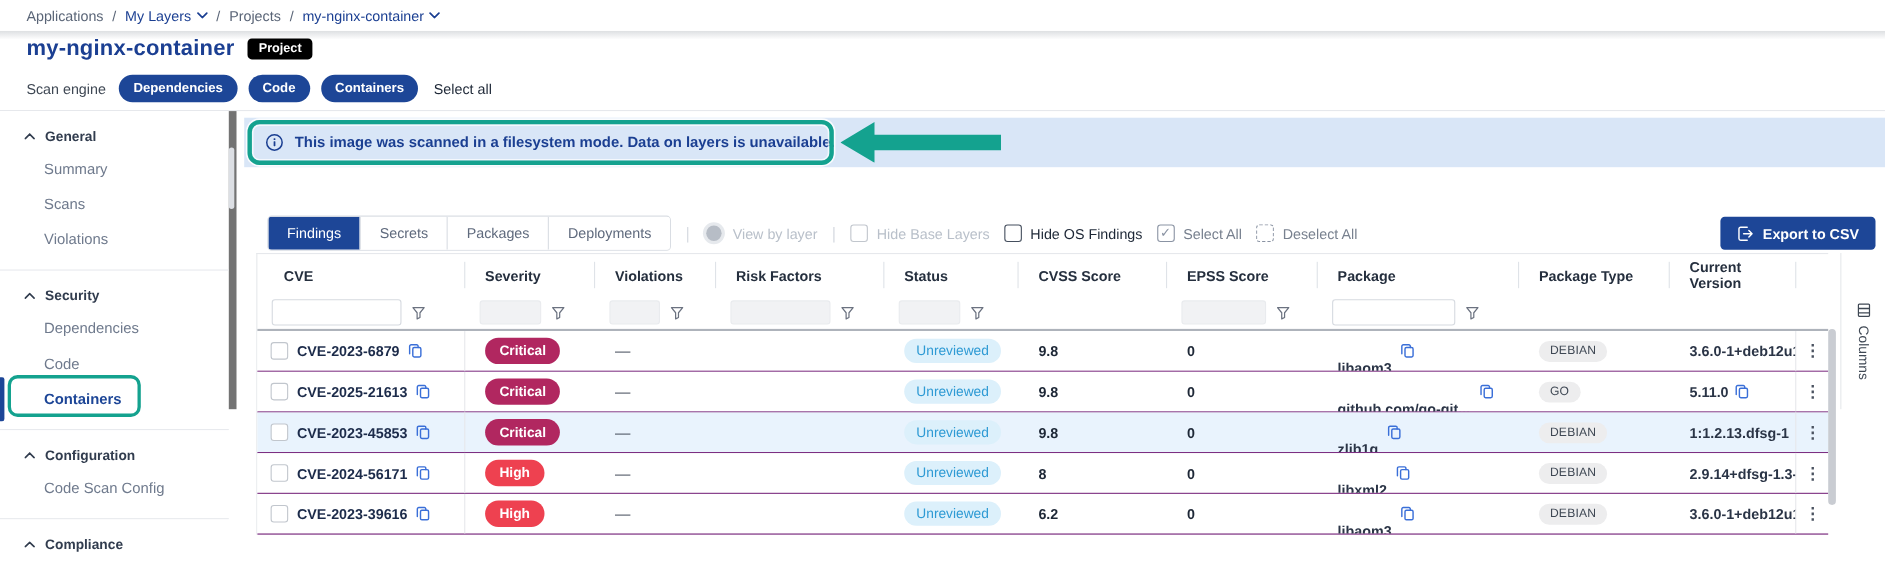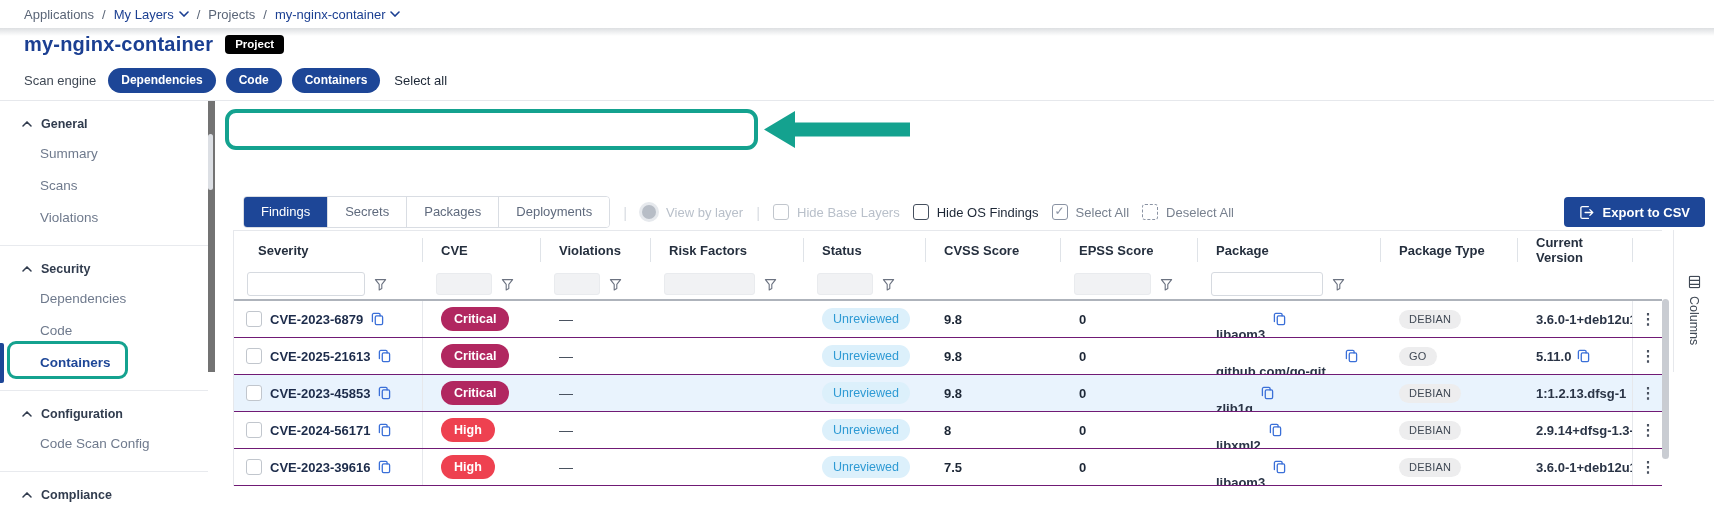--- a/index.html
+++ b/index.html
@@ -217,20 +217,28 @@
             </svg>
             <span>Compliance</span>
           </div>
         </div>
       </nav>
   </aside>
   <div class="side-thumb"></div>
 
   <main class="content">
 
+    <div class="banner">
+      <svg width="17" height="17" viewBox="0 0 16 16">
+        <circle cx="8" cy="8" r="6.6" fill="none" stroke="#1b3f92" stroke-width="1.3"></circle>
+        <rect x="7.3" y="7" width="1.5" height="4.2" rx="0.4" fill="#1b3f92"></rect>
+        <rect x="7.3" y="4.4" width="1.5" height="1.6" rx="0.4" fill="#1b3f92"></rect>
+      </svg>
+      <span class="banner-text">This image was scanned in a filesystem mode. Data on layers is unavailable.</span>
+    </div>
     <div class="annot-box"></div>
     <svg class="annot-arrow" width="146" height="37" viewBox="0 0 146 37">
       <polygon points="0,18.5 31,0 31,11.5 146,11.5 146,25.5 31,25.5 31,37" fill="#14a28f"></polygon>
     </svg>
 
     <div class="tabsrow">
       <div class="tabs">
           <button class="tab active">Findings</button>
           <button class="tab">Secrets</button>
           <button class="tab">Packages</button>
@@ -269,24 +277,24 @@
           <path d="M10 1.2H3.6A1.6 1.6 0 0 0 2 2.8v9.4a1.6 1.6 0 0 0 1.6 1.6H10" fill="none" stroke="#fff" stroke-width="1.4" stroke-linecap="round"></path>
           <path d="M6.5 7.5h8.2M11.6 4.4l3.1 3.1-3.1 3.1" fill="none" stroke="#fff" stroke-width="1.4" stroke-linecap="round" stroke-linejoin="round"></path>
         </svg>
         <span>Export to CSV</span>
       </button>
     </div>
 
     <div class="table">
       <div class="thead tgrid">
           <div class="hcell">
+            <span>CVE</span>
+          </div>
+          <div class="hcell">
             <span>Severity</span>
-          </div>
-          <div class="hcell">
-            <span>CVE</span>
           </div>
           <div class="hcell">
             <span>Violations</span>
           </div>
           <div class="hcell">
             <span>Risk Factors</span>
           </div>
           <div class="hcell">
             <span>Status</span>
           </div>
@@ -533,21 +541,21 @@
               </span>
     </div>
     <div class="cell">
               <span class="sev-pill sev-high">High</span>
             </div>
     <div class="cell dash-cell">—</div>
     <div class="cell"></div>
     <div class="cell">
               <span class="status-pill">Unreviewed</span>
             </div>
-    <div class="cell num-cell">7.5</div>
+    <div class="cell num-cell">6.2</div>
     <div class="cell num-cell">0</div>
     <div class="cell">
               <span class="pkg">libaom3</span>
               <span class="copy">
                 <svg width="13" height="14" viewBox="0 0 14 15">
                   <rect x="4.6" y="4.2" width="7.9" height="9.3" rx="1.4" fill="none" stroke="#3a6fd8" stroke-width="1.4"></rect>
                   <path d="M9.8 4.2V2.9A1.4 1.4 0 0 0 8.4 1.5H3A1.5 1.5 0 0 0 1.5 3v7.3" fill="none" stroke="#3a6fd8" stroke-width="1.4" stroke-linecap="round"></path>
                 </svg>
               </span>
             </div>

